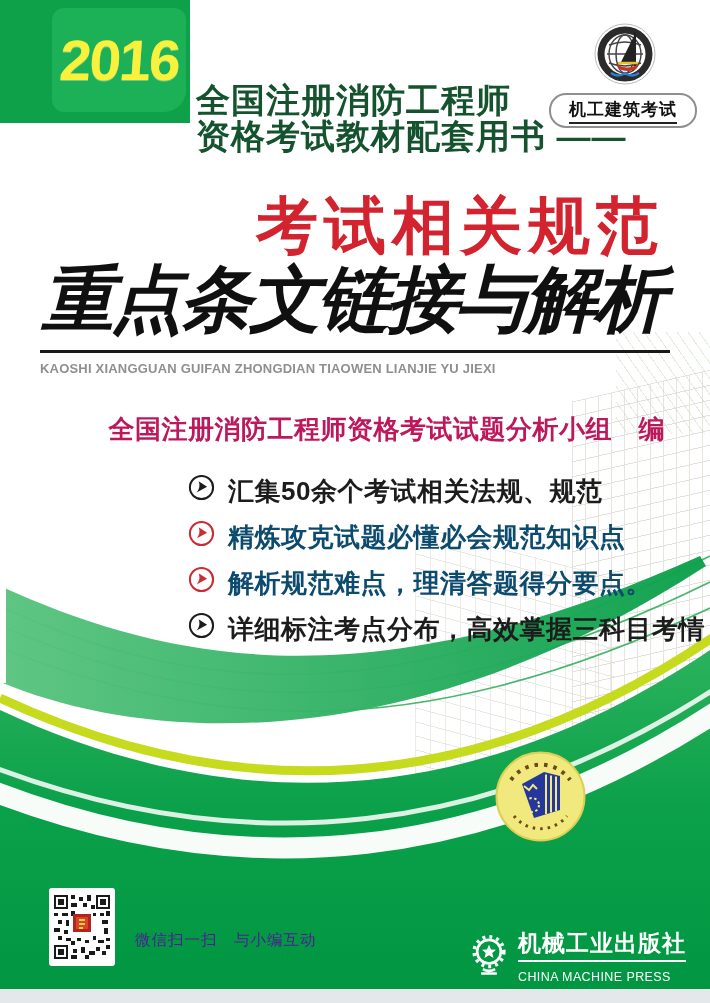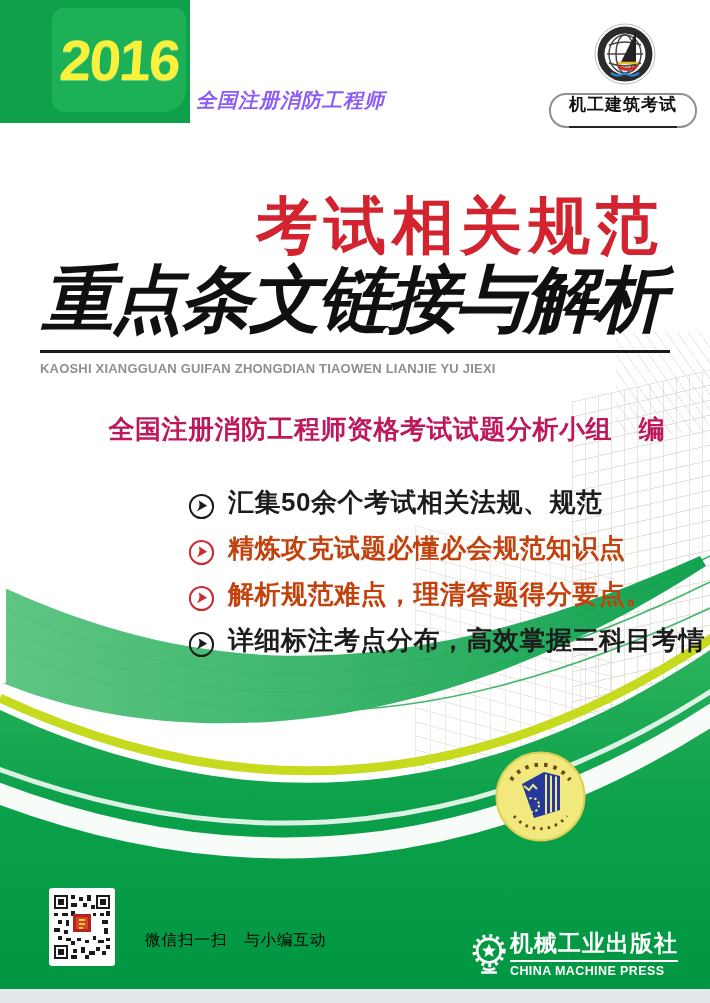--- a/index.html
+++ b/index.html
@@ -5,45 +5,45 @@
   html,body{margin:0;padding:0;background:#fff;}
   .page{position:relative;width:710px;height:1003px;background:#fff;overflow:hidden;
         font-family:"Liberation Sans","DejaVu Sans",sans-serif;}
 
   
   .header-green{position:absolute;left:0;top:0;width:190px;height:123px;background:#0fa149;z-index:5;}
   .year-badge{position:absolute;left:52px;top:8px;width:134px;height:104px;background:#1db157;
               border-radius:12px 12px 22px 12px;display:flex;align-items:center;justify-content:center;}
   .year-badge span{font-size:57px;font-weight:800;color:#f9f13c;letter-spacing:-2px;
                    transform:skewX(-4deg);text-shadow:0 1px 0 rgba(255,255,255,.35);}
-  .series{position:absolute;left:196px;top:82px;z-index:5;color:#8b5cf6;font-size:20px;
-          font-weight:600;line-height:36px;letter-spacing:1px;white-space:nowrap;font-style:italic;}
+  .series{position:absolute;left:196px;top:82px;z-index:5;color:#14532d;font-size:34px;
+          font-weight:600;line-height:36px;letter-spacing:1px;white-space:nowrap;}
 
   .globe-logo{position:absolute;left:585px;top:16px;width:80px;height:80px;z-index:6;}
   .brand-pill{position:absolute;left:549px;top:93px;width:144px;height:31px;background:#fff;
               border:2px solid #8f8f8f;border-radius:17px;z-index:6;display:flex;align-items:center;justify-content:center;}
-  .brand-pill span{font-size:17px;font-weight:700;color:#111;border-bottom:2px solid #222;padding-bottom:10px;letter-spacing:1px;text-align:right;}
+  .brand-pill span{font-size:17px;font-weight:700;color:#111;border-bottom:2px solid #222;padding-bottom:1px;letter-spacing:1px;text-align:right;}
 
   
   .title-sub{position:absolute;left:0;right:46px;top:184px;text-align:right;z-index:5;
              font-size:62px;font-weight:900;color:#d2232e;letter-spacing:6px;white-space:nowrap;margin-left:8px;}
   .title-main{position:absolute;left:42px;top:252px;width:630px;z-index:5;
               font-size:72px;font-weight:900;color:#101010;letter-spacing:-3px;white-space:nowrap;font-style:italic;}
   .divider{position:absolute;left:40px;top:350px;width:630px;height:3px;background:#1a1a1a;z-index:5;}
   .pinyin{position:absolute;left:40px;top:361px;z-index:5;font-size:13px;font-weight:700;
           color:#8f8f8f;letter-spacing:.2px;white-space:nowrap;}
   .author{position:absolute;left:0;right:45px;top:412px;text-align:right;z-index:5;
           font-size:26px;font-weight:600;color:#be185d;letter-spacing:.5px;}
 
   
   .bullets{position:absolute;left:188px;top:474px;z-index:5;}
-  .bullet{display:flex;align-items:flex-end;height:46px;gap:13px;white-space:nowrap;}
+  .bullet{display:flex;align-items:flex-start;height:46px;gap:13px;white-space:nowrap;}
   .bullet .txt{font-size:26px;font-weight:600;letter-spacing:.5px;}
   .bullet.blk .txt{color:#1c1c1c;}
-  .bullet.red .txt{color:#c2410c;}
+  .bullet.red .txt{color:#0c4a6e;}
   .bullet svg{flex:0 0 auto;}
 
   
   .tower{position:absolute;z-index:1;}
   .tower1{left:572px;top:385px;width:143px;height:492px;transform:skewY(-13deg);opacity:.55;
     background:
       repeating-linear-gradient(180deg,#cfc9bd 0 1px,transparent 1px 15px),
       repeating-linear-gradient(90deg,#d6d0c6 0 1px,transparent 1px 13px);}
   .tower2{left:415px;top:552px;width:200px;height:385px;transform:skewY(15deg);opacity:.42;
     background:
@@ -52,27 +52,27 @@
   .hatch{left:616px;top:332px;width:94px;height:102px;opacity:.5;
     background:repeating-linear-gradient(55deg,#c9d8c0 0 1px,transparent 1px 9px);}
   .swoosh{position:absolute;left:0;top:0;z-index:2;}
 
   
   .seal{position:absolute;left:494px;top:750px;width:93px;height:93px;z-index:4;}
 
   
   .qr-card{position:absolute;left:49px;top:888px;width:66px;height:78px;background:#fff;
            border-radius:3px;z-index:6;display:flex;align-items:center;justify-content:center;}
-  .wechat{position:absolute;left:145px;top:927px;z-index:6;color:#000000;font-size:15.5px;
+  .wechat{position:absolute;left:135px;top:927px;z-index:6;color:#4c1d95;font-size:15.5px;
           font-weight:500;line-height:25px;letter-spacing:1px;white-space:nowrap;}
-  .publisher{position:absolute;left:468px;top:928px;z-index:6;display:flex;align-items:flex-end;gap:0;}
+  .publisher{position:absolute;left:468px;top:928px;z-index:6;display:flex;align-items:center;gap:8px;}
   .pub-text{display:flex;flex-direction:column;}
   .pub-cn{font-size:23px;font-weight:800;color:#fff;letter-spacing:1px;border-bottom:2.5px solid #fff;
           padding-bottom:1px;white-space:nowrap;}
-  .pub-en{font-size:12.5px;font-weight:700;color:#fff;letter-spacing:.4px;margin-top:2px;white-space:nowrap;}
+  .pub-en{font-size:12.5px;font-weight:400;color:#fff;letter-spacing:.4px;margin-top:8px;white-space:nowrap;}
   .scan-strip{position:absolute;left:0;bottom:0;width:710px;height:14px;background:#e4e8eb;z-index:9;}
   .left-margin{position:absolute;left:0;top:123px;width:6px;height:560px;background:#fff;z-index:3;}
 </style>
 </head>
 <body>
 
 <div class="page">
 
   <div class="tower tower1"></div>
   <div class="tower tower2"></div>
@@ -107,20 +107,21 @@
   </svg>
 
   <div class="header-green">
     <div class="year-badge">
       <span>2016</span>
     </div>
   </div>
 
   <div class="series">
     <div>全国注册消防工程师</div>
+    <div>资格考试教材配套用书 ——</div>
   </div>
 
   <svg class="globe-logo" viewBox="0 0 80 80">
     <circle cx="40" cy="38" r="30" fill="#ffffff" stroke="#bbb" stroke-width="1"></circle>
     <circle cx="40" cy="38" r="24" fill="#ffffff" stroke="#2b2b2b" stroke-width="7"></circle>
     <g stroke="#444" stroke-width="1.4" fill="none">
       <ellipse cx="40" cy="38" rx="9" ry="19"></ellipse>
       <ellipse cx="40" cy="38" rx="16" ry="19"></ellipse>
       <line x1="22" y1="38" x2="58" y2="38"></line>
       <path d="M24,29 Q40,23 56,29"></path>

